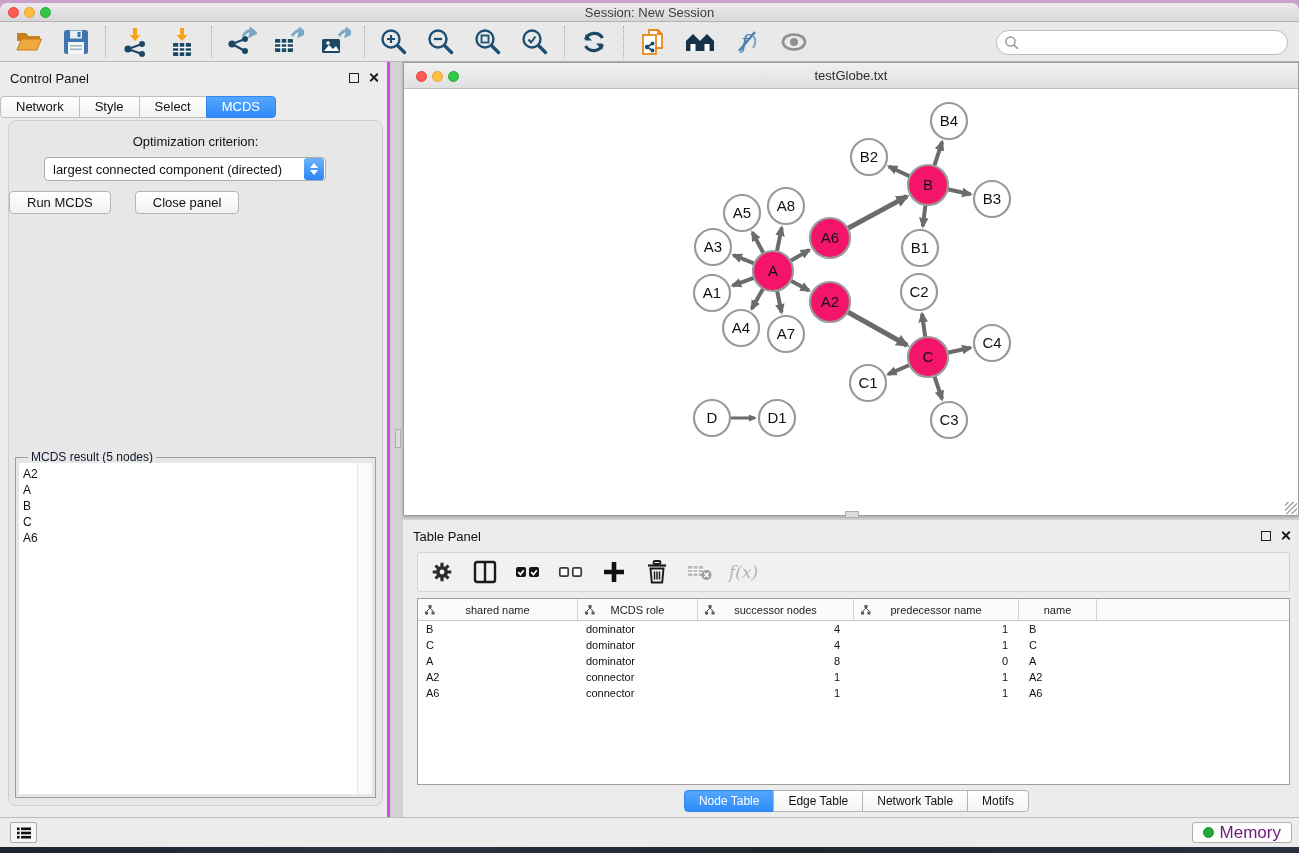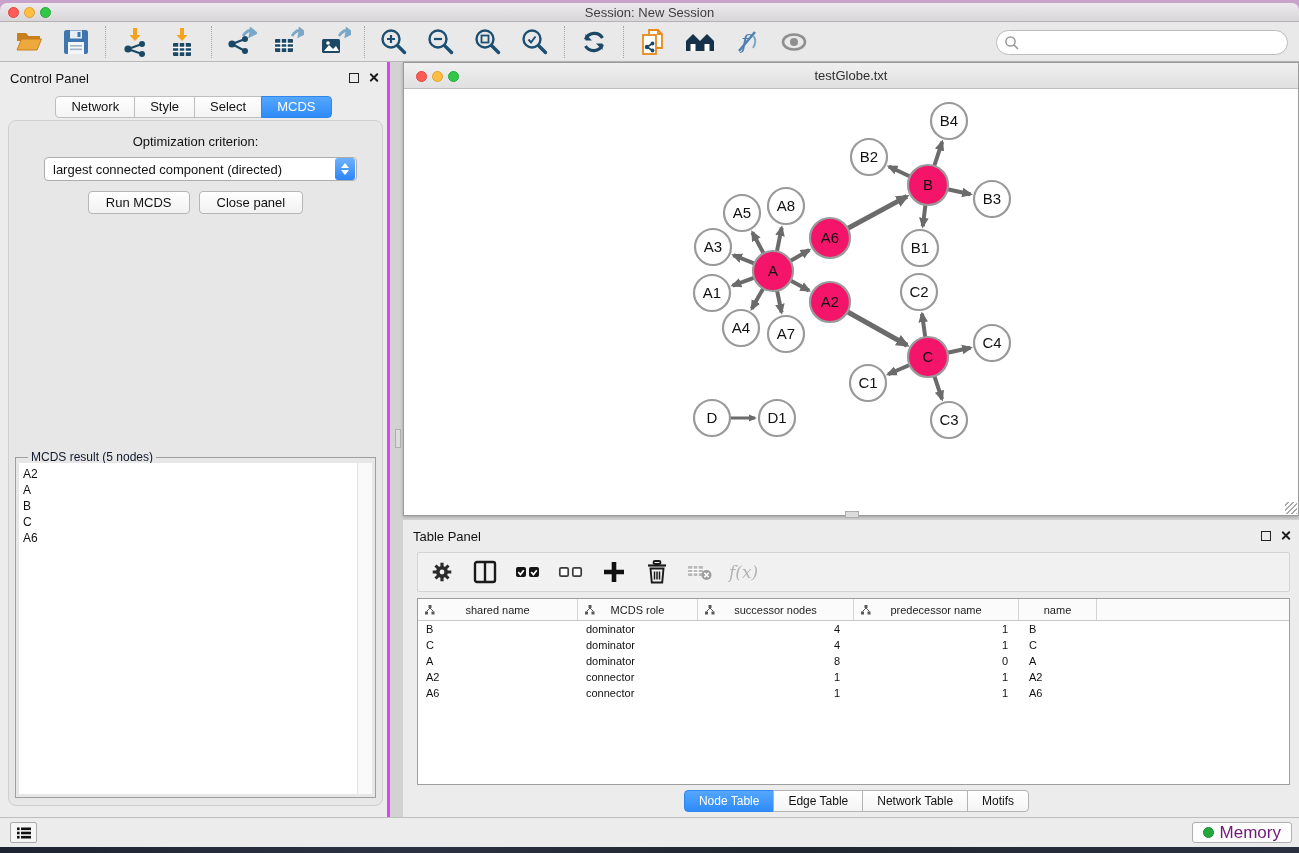--- a/index.html
+++ b/index.html
@@ -34,38 +34,38 @@
   .control-panel{position:absolute;left:0;top:0;width:390px;height:755px;background:#ececec;border-right:3px solid #d946ef}
   .panel-titlerow{position:absolute;left:0;top:0;width:100%;height:30px}
   .panel-title{position:absolute;left:10px;top:9px;font-size:13px;color:#111}
   .win-btns{position:absolute;right:8px;top:10px;display:flex;gap:9px;align-items:center}
   .float-btn{width:10px;height:10px;border:1.6px solid #222;background:transparent}
   .close-x{width:11px;height:11px;position:relative}
   .close-x:before,.close-x:after{content:"";position:absolute;left:5px;top:0;width:2.2px;height:11px;background:#1a1a1a;border-radius:1px}
   .close-x:before{transform:rotate(45deg)}
   .close-x:after{transform:rotate(-45deg)}
 
-  .cp-tabs{position:absolute;left:0;top:34px;width:100%;display:flex;justify-content:center}
+  .cp-tabs{position:absolute;left:0;top:34px;width:100%;display:flex;}
   .cp-tab{height:22px;line-height:20px;padding:0 15px;font-size:13px;background:linear-gradient(#ffffff,#f3f3f3);
     border:1px solid #bfbfbf;margin-left:-1px;color:#111;cursor:default}
   .cp-tab:first-child{border-radius:4px 0 0 4px;margin-left:0}
   .cp-tab:last-child{border-radius:0 4px 4px 0}
   .cp-tab.active{background:linear-gradient(#55a7fd,#2e8bf8);border-color:#2e86ef;color:#fff}
 
   .cp-content{position:absolute;left:8px;top:58px;width:375px;height:686px;background:#e7e7e7;
     border:1px solid #cfcfcf;border-radius:8px}
   .opt-label{position:absolute;left:0;top:13px;width:100%;text-align:center;font-size:13px;color:#111}
-  .dropdown{position:absolute;left:35px;top:36px;width:313px;height:24px;background:#fff;border:1px solid #acacac;
+  .dropdown{position:absolute;left:35px;top:36px;width:282px;height:24px;background:#fff;border:1px solid #acacac;
     border-radius:4px;display:flex;align-items:center;font-size:13px;color:#111}
   .dropdown .dd-text{flex:1;padding-left:8px;white-space:nowrap;overflow:hidden}
   .dd-stepper{width:20px;height:22px;border-radius:3px;background:linear-gradient(#6db1fc,#2c86f6);
     display:flex;flex-direction:column;align-items:center;justify-content:center;gap:2px;margin-right:1px}
   .dd-up{width:0;height:0;border-left:4px solid transparent;border-right:4px solid transparent;border-bottom:5px solid #fff}
   .dd-down{width:0;height:0;border-left:4px solid transparent;border-right:4px solid transparent;border-top:5px solid #fff}
-  .btn-row{position:absolute;left:0;top:70px;width:100%;display:flex;justify-content:center;gap:9px}
+  .btn-row{position:absolute;left:0;top:70px;width:100%;display:flex;gap:24px}
   .push-btn{height:23px;padding:0 17px;font-size:13px;color:#111;background:linear-gradient(#ffffff,#f1f1f1);
     border:1px solid #b6b6b6;border-radius:4px;font-family:"Liberation Sans",sans-serif;cursor:default}
 
   .mcds-box{position:absolute;left:6px;top:336px;width:361px;height:341px;border:1px solid #9f9f9f}
   .mcds-legend{position:absolute;left:12px;top:-8px;background:#e7e7e7;padding:0 3px;font-size:12px;color:#0f172a}
   .mcds-list{position:absolute;left:3px;top:5px;right:3px;bottom:3px;background:#fff;overflow:hidden}
   .mcds-scroll{position:absolute;right:0;top:0;bottom:0;width:15px;background:#fafafa;border-left:1px solid #e4e4e4}
   .mcds-items{padding:3px 0 0 4px}
   .mcds-item{font-size:12px;line-height:16px;color:#111}
 

